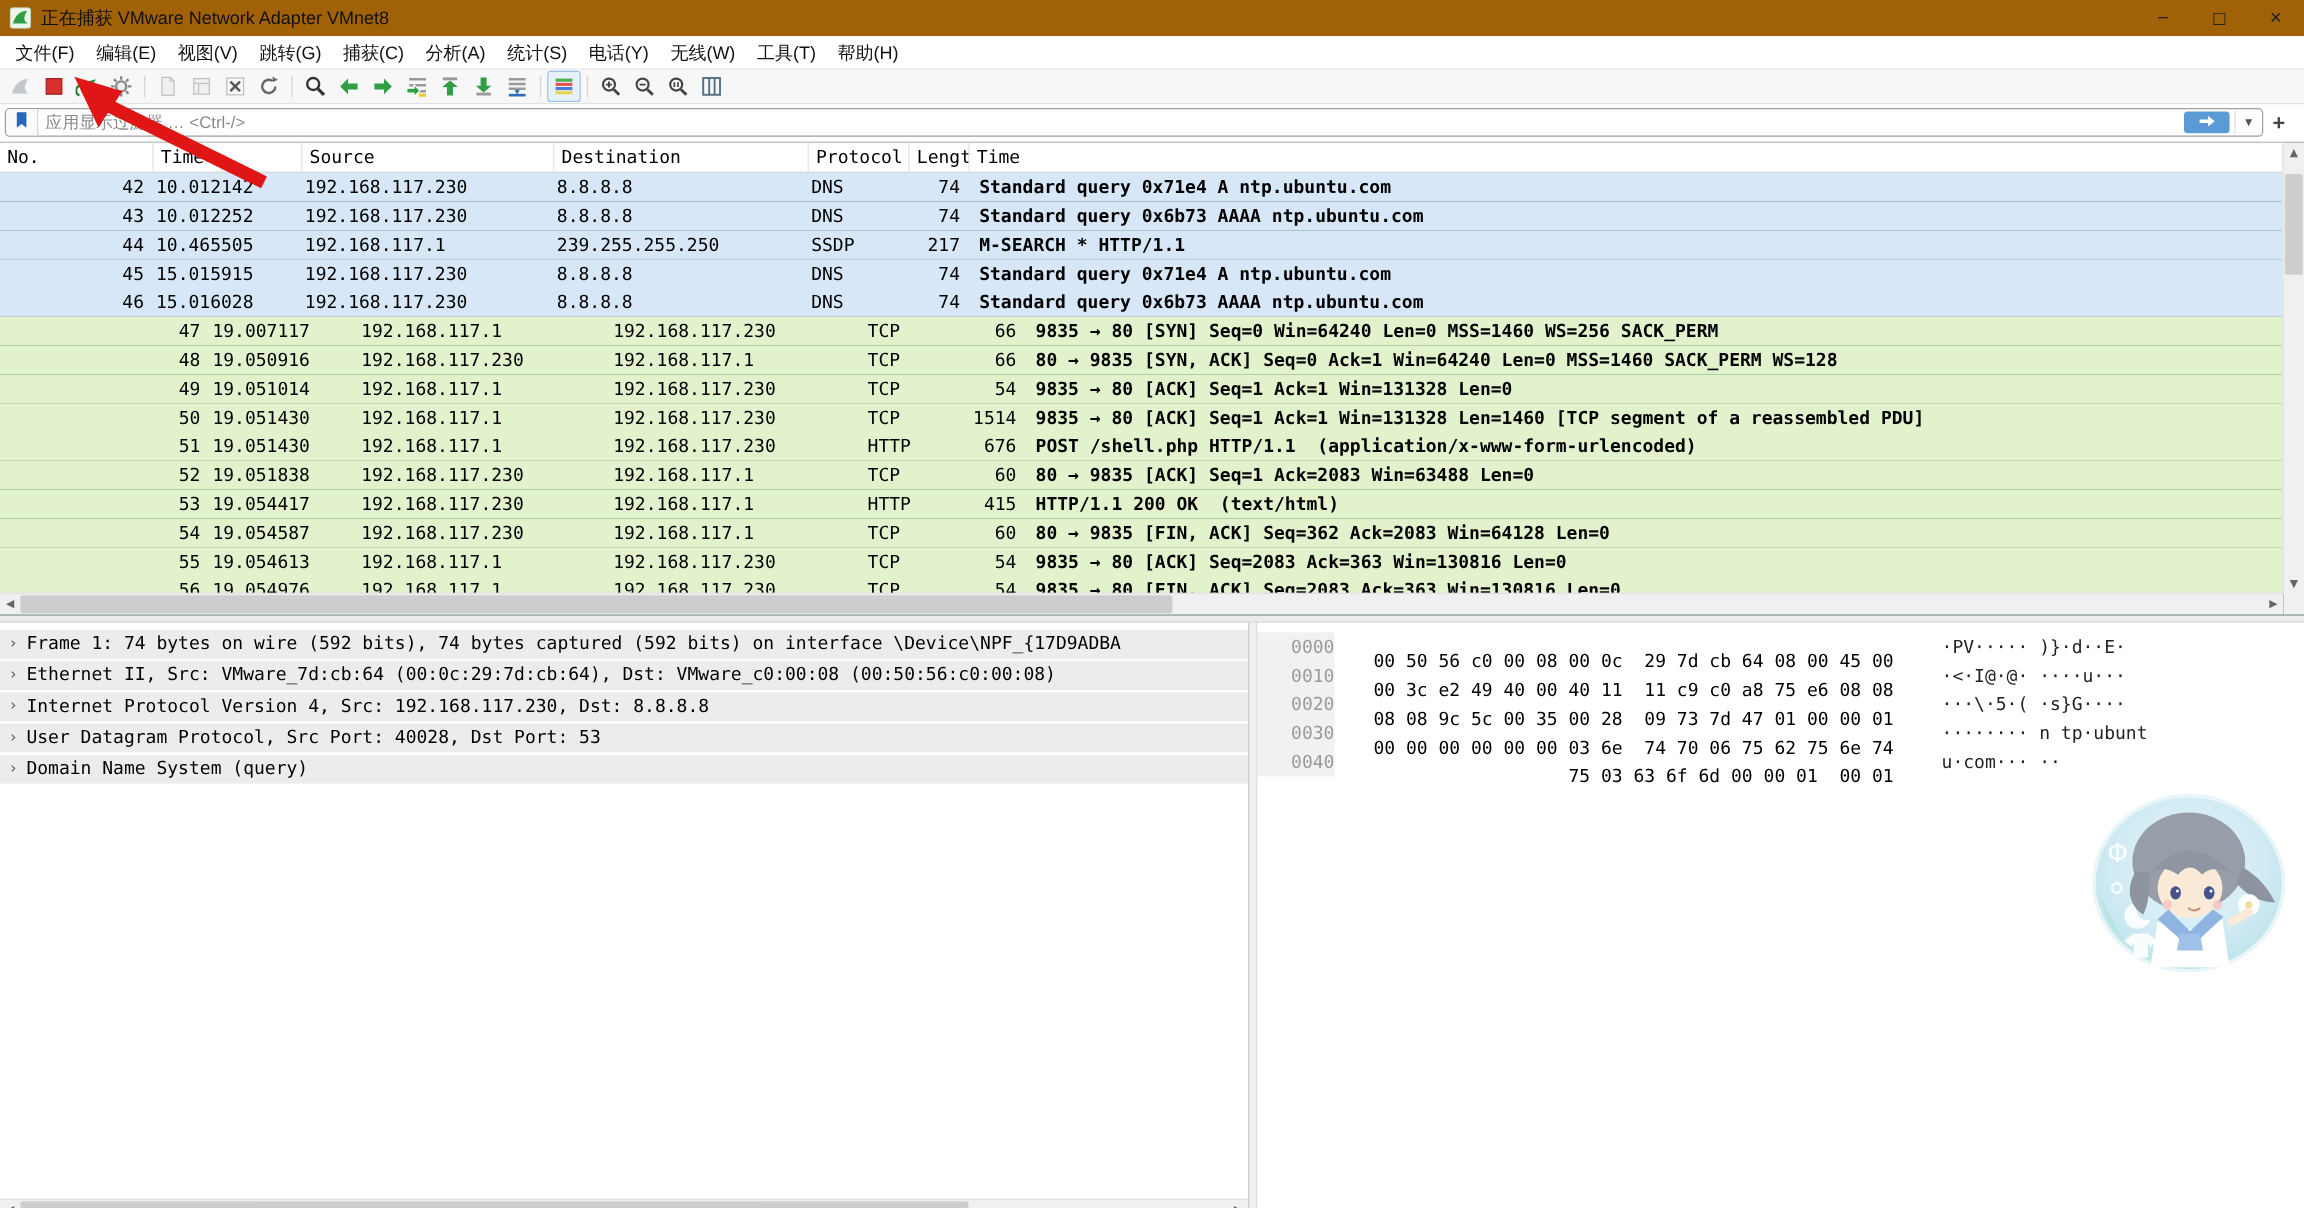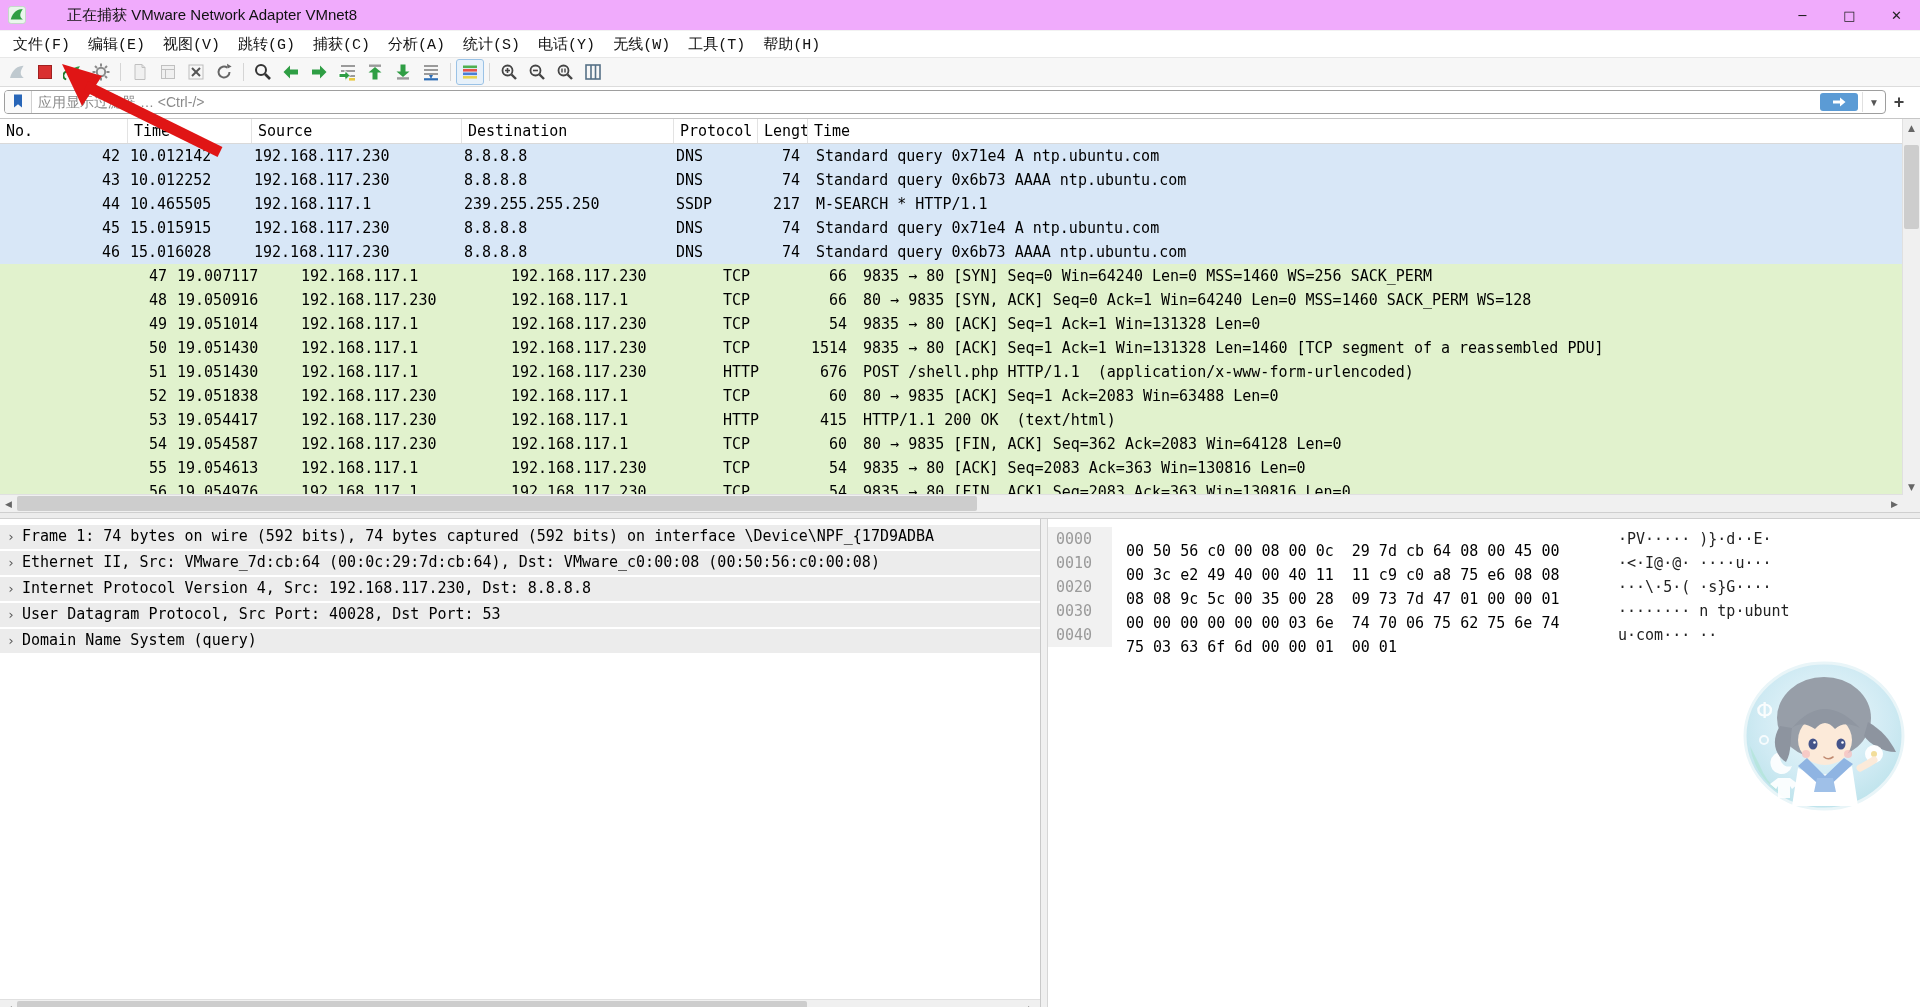--- a/index.html
+++ b/index.html
@@ -1,30 +1,30 @@
 <!DOCTYPE html>
 <html style="--row-blue: #d8e7f7; --row-green: #e1f2cd; --accent-blue: #5b9bd5; --arrow-red: #e01515; --toolbar-green: #2f9e44; --stop-red: #d93030;"><head>
 <meta charset="utf-8">
 <style>
   html,body{margin:0;padding:0;background:#fff;}
   .app{position:relative;width:1920px;height:1007px;overflow:hidden;background:#fff;
        font-family:"Liberation Sans",sans-serif;color:#000;font-size:15px;}
   .mono{font-family:"DejaVu Sans Mono","Liberation Mono",monospace;}
 
   
-  .titlebar{height:30px;display:flex;align-items:center;background:#f0abfc;border-bottom:1px solid #f2f2f2;gap:33px;}
+  .titlebar{height:30px;display:flex;align-items:center;background:#a16207;border-bottom:1px solid #f2f2f2;}
   .appicon{width:18px;height:18px;margin:0 8px 0 8px;}
   .title{font-size:15px;color:#111;}
   .wincontrols{margin-left:auto;display:flex;height:30px;}
   .winbtn{width:47px;height:30px;display:flex;align-items:center;justify-content:center;
           font-family:"DejaVu Sans",sans-serif;font-size:13px;color:#222;}
 
   
   .menubar{height:26px;display:flex;align-items:center;background:#fff;padding-left:4px;}
-  .menuitem{padding:3px 9px;font-size:15px;color:#111;font-family:Liberation Mono, monospace;}
+  .menuitem{padding:3px 9px;font-size:15px;color:#111;}
 
   
   .toolbar{height:28px;display:flex;align-items:center;background:#f7f7f7;
            border-top:1px solid #e8e8e8;border-bottom:1px solid #dcdcdc;padding-left:4px;gap:2px;}
   .tbtn{width:26px;height:24px;display:flex;align-items:center;justify-content:center;border-radius:2px;}
   .tbtn svg{display:block}
   .tbtn.disabled{opacity:.40}
   .tbtn.active{background:#e7f1fa;outline:1px solid #9ac2e6;}
   .tsep{width:1px;height:18px;background:#d5d5d5;margin:0 4px;}
 
@@ -49,21 +49,21 @@
   .plist{position:relative;height:393px;border-bottom:1px solid #cfcfcf;background:#14532d;}
   .pgrid{display:grid;grid-template-columns:128px 124px 210px 212px 84px 50px 1fr;}
   .phead{height:24px;line-height:24px;font-size:15px;background:#fff;border-bottom:1px solid #d9d9d9;
          width:1903px;}
   .phead .hc{padding-left:6px;border-right:1px solid #e3e3e3;white-space:nowrap;overflow:hidden;}
   .rowsview{height:352px;overflow:hidden;width:1903px;}
   .prow{height:24px;line-height:24px;font-size:15px;white-space:nowrap;}
   .prow .c{overflow:hidden;white-space:pre;}
   .c.no,.c.len{text-align:right;padding-right:8px;}
   .c.time,.c.src,.c.dst,.c.proto{padding-left:2px;}
-  .c.info{padding-left:8px;}
+  .c.info{padding-left:8px;font-weight:bold;}
   .b{background:var(--row-blue);}
   .g{background:var(--row-green);padding-left:47px;}
 
   
   .vscroll{position:absolute;top:0;right:0;width:17px;height:376px;background:#f0f0f0;
            border-left:1px solid #e0e0e0;}
   .vthumb{position:absolute;top:26px;left:1px;width:15px;height:84px;background:#cdcdcd;border-radius:2px;}
   .sarrow{position:absolute;left:0;width:17px;height:17px;display:flex;align-items:center;
           justify-content:center;color:#666;font-size:9px;font-family:"DejaVu Sans",sans-serif;}
   .hscroll{position:absolute;left:0;bottom:0;height:17px;width:1903px;background:#f0f0f0;border-top:1px solid #e0e0e0;}
@@ -79,21 +79,21 @@
   .bottom{display:flex;height:498px;background:#fff;}
   .details{width:1040px;position:relative;border-right:1px solid #c9c9c9;overflow:hidden;}
   .dlines{padding-top:6px;}
   .dline{height:24px;line-height:23px;font-size:15px;background:#ececec;margin-bottom:2px;
          white-space:nowrap;overflow:hidden;display:flex;}
   .exp{width:22px;text-align:center;color:#555;font-size:13px;flex:0 0 22px;}
   .dscroll{position:absolute;left:0;bottom:0;height:17px;width:1040px;background:#f0f0f0;border-top:1px solid #e0e0e0;}
   .dthumb{position:absolute;top:1px;left:17px;height:15px;width:790px;background:#cdcdcd;border-radius:2px;}
   .vsplit{width:6px;background:#f0f0f0;border-right:1px solid #d6d6d6;}
   .hexpane{flex:1;position:relative;background:#fff;overflow:hidden;}
-  .hexrows{padding-top:8px;}
+  .hexrows{padding-top:8px;text-align:right;}
   .hexrow{display:flex;height:24px;line-height:24px;font-size:15px;}
   .off{flex:0 0 56px;background:#f1f1f1;color:#9a9a9a;padding-left:8px;white-space:pre;}
   .bytes{white-space:pre;margin-left:14px;flex:0 0 452px;margin-top:12px;}
   .asc{white-space:pre;margin-left:40px;color:#222;}
 
   
   .annot{position:absolute;left:0;top:0;z-index:60;pointer-events:none;}
   .mascot{position:absolute;top:137px;right:12px;z-index:5;}
 </style>
 </head>

